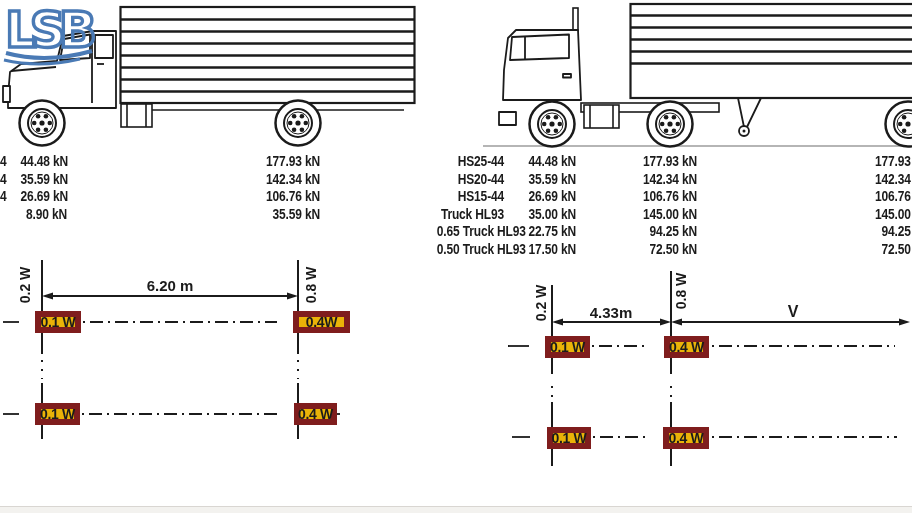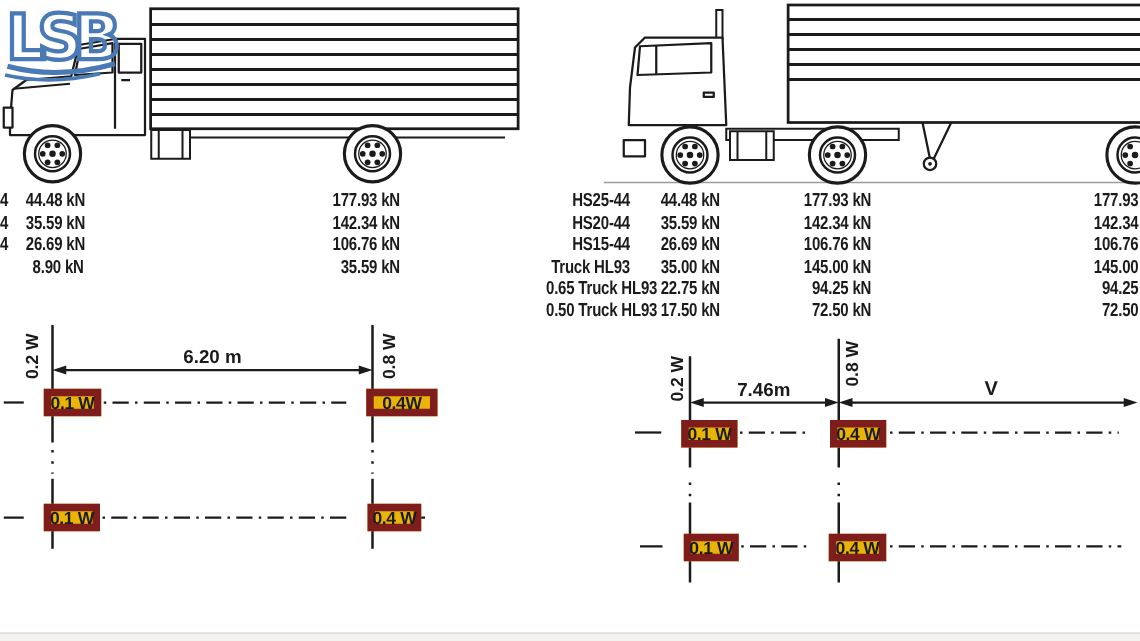--- a/index.html
+++ b/index.html
@@ -282,21 +282,21 @@
   <div class="vlabel" style="left:2px;top:276px">0.2 W</div>
   <div class="vlabel" style="left:288px;top:276px">0.8 W</div>
   <div class="dimlabel" style="left:125px;top:277px;width:90px">6.20 m</div>
   <div class="wbox" style="left:19px;top:311px;width:46px;height:22px">0.1 W</div>
   <div class="wbox" style="left:277px;top:311px;width:57px;height:22px">0.4W</div>
   <div class="wbox" style="left:19px;top:403px;width:45px;height:22px">0.1 W</div>
   <div class="wbox" style="left:278px;top:403px;width:43px;height:22px">0.4 W</div>
 
   <div class="vlabel" style="left:518px;top:294px">0.2 W</div>
   <div class="vlabel" style="left:658px;top:282px">0.8 W</div>
-  <div class="dimlabel" style="left:566px;top:304px;width:90px">7.46m</div>
+  <div class="dimlabel" style="left:566px;top:304px;width:90px">4.33m</div>
   <div class="dimlabel" style="left:773px;top:303px;width:40px;font-size:16px">V</div>
   <div class="wbox" style="left:529px;top:336px;width:45px;height:22px">0.1 W</div>
   <div class="wbox" style="left:648px;top:336px;width:45px;height:22px">0.4 W</div>
   <div class="wbox" style="left:896px;top:336px;width:45px;height:22px;justify-content:flex-start;padding-left:4px">0.4 W</div>
   <div class="wbox" style="left:531px;top:427px;width:44px;height:22px">0.1 W</div>
   <div class="wbox" style="left:647px;top:427px;width:46px;height:22px">0.4 W</div>
   <div class="wbox" style="left:898px;top:427px;width:45px;height:22px;justify-content:flex-start;padding-left:4px">0.4 W</div>
 
   <div class="bottombar"></div>
 </div>

